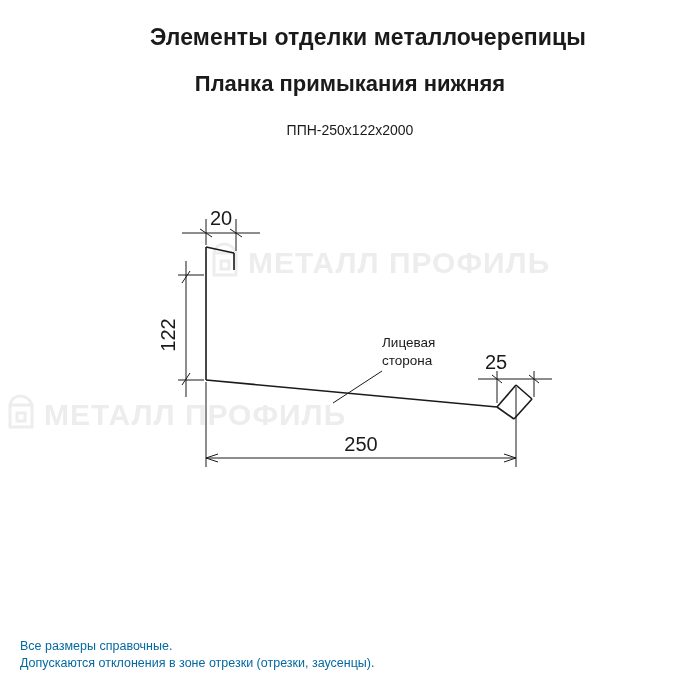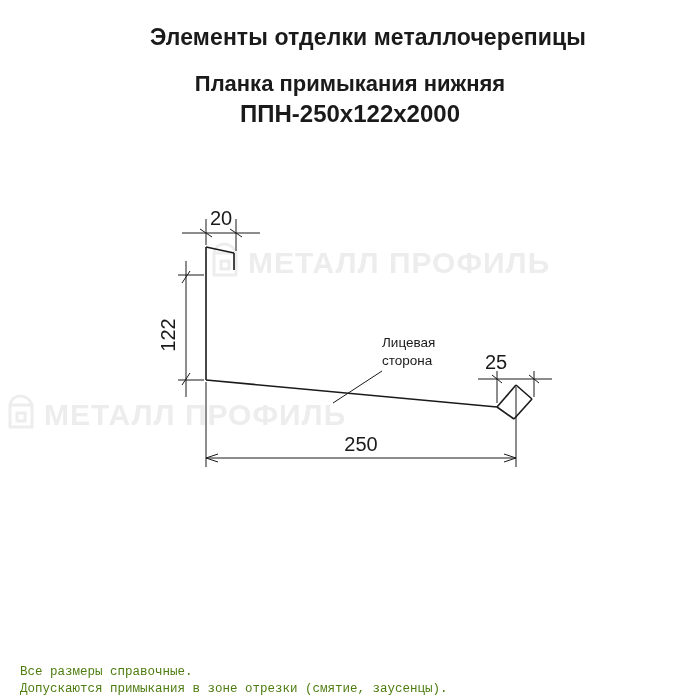--- a/index.html
+++ b/index.html
@@ -34,41 +34,40 @@
     line-height: 30px;
     margin-left: 36px;
   }
   .title-sub1 {
     font-size: 22px;
     font-weight: bold;
     margin-top: 19px;
     line-height: 26px;
   }
   .title-sub2 {
-    font-size: 24px;
-    font-weight: bold;
-    margin-top: 4px;
+    font-size: 14px;
+    font-weight: normal;
+    margin-top: 20px;
     line-height: 26px;
   }
   .drawing {
     position: absolute;
     top: 175px;
     left: 0;
     width: 700px;
     height: 370px;
   }
   .footer {
     position: absolute;
     left: 20px;
-    bottom: 2px;
+    bottom: 28px;
     width: 660px;
     font-size: 12.5px;
     line-height: 17px;
-    color: #4d7c0f;
-    font-family: Liberation Mono, monospace;
+    color: #0369a1;
   }
   .footer div {
     white-space: nowrap;
   }
   svg { display: block; }
   .wm-text {
     font-family: "Liberation Sans", sans-serif;
     font-weight: bold;
     fill: #ededed;
     letter-spacing: 1px;
@@ -201,16 +200,16 @@
         <text class="note-text" x="382" y="172" text-anchor="start">Лицевая</text>
         <text class="note-text" x="382" y="190" text-anchor="start">сторона</text>
         <path class="leader" d="M382,196 L333,228"></path>
       </g>
 
     </svg>
   </div>
 
   <div class="footer">
     <div>Все размеры справочные.</div>
-    <div>Допускаются примыкания в зоне отрезки (смятие, заусенцы).</div>
+    <div>Допускаются отклонения в зоне отрезки (отрезки, заусенцы).</div>
   </div>
 
 </div>
 
 </body></html>

